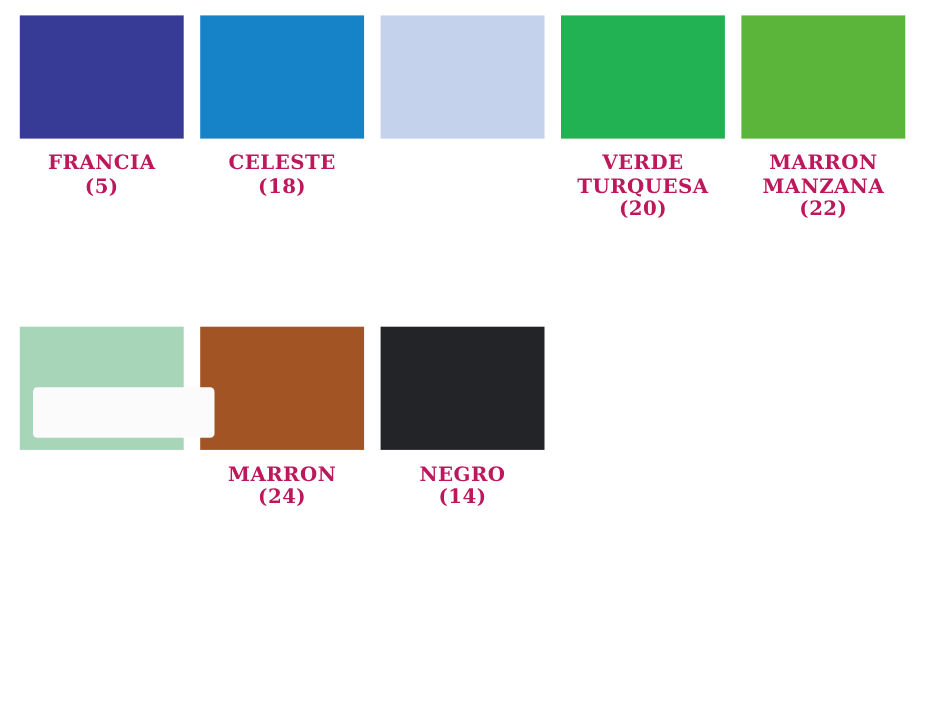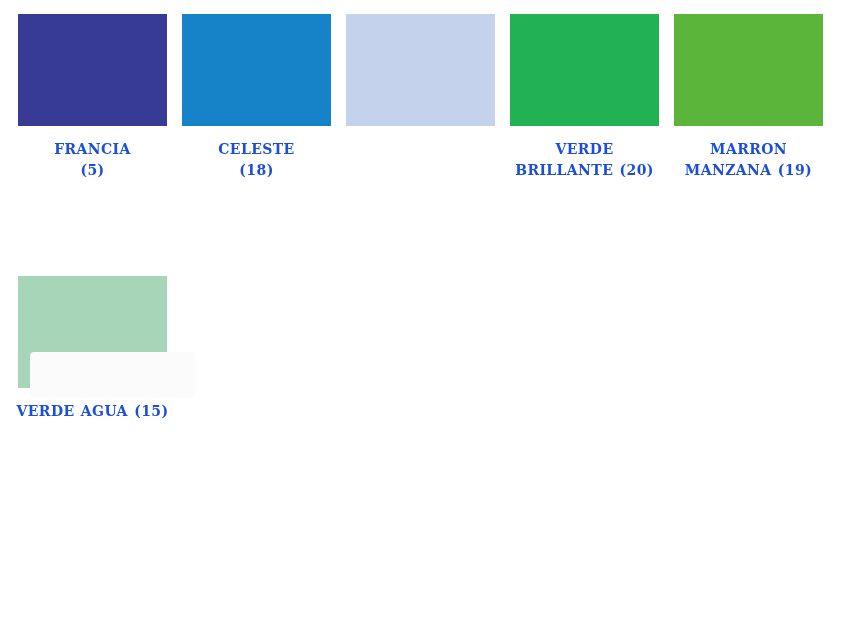--- a/index.html
+++ b/index.html
@@ -46,24 +46,24 @@
     height: 112px;
     display: block;
   }
 
   .swatch-caption {
     margin-top: 13px;
     width: 160px;
     text-align: center;
     font-family: "DejaVu Serif", "Liberation Serif", serif;
     font-weight: bold;
-    font-size: 14px;
+    font-size: 18px;
     line-height: 20.5px;
     letter-spacing: 0.4px;
-    color: #1d4ed8;
+    color: #be185d;
     word-spacing: 1px;
   }
 
   .caption-code {
     white-space: nowrap;
   }
 
   
   #background-watermark {
     position: absolute;
@@ -103,42 +103,54 @@
       </div>
     </div>
 
     <div class="swatch-cell">
       <div class="swatch-chip" style="background-color: rgb(196, 210, 236);"></div>
     </div>
 
     <div class="swatch-cell">
       <div class="swatch-chip" style="background-color: rgb(34, 178, 84);"></div>
       <div class="swatch-caption">
-        <span>VERDE BRILLANTE</span>
+        <span>VERDE TURQUESA</span>
         <span class="caption-code">(20)</span>
       </div>
     </div>
 
     <div class="swatch-cell">
       <div class="swatch-chip" style="background-color: rgb(92, 181, 59);"></div>
       <div class="swatch-caption">
         <span>MARRON MANZANA</span>
-        <span class="caption-code">(19)</span>
+        <span class="caption-code">(22)</span>
       </div>
     </div>
 
   </div>
 
   <div class="swatch-row" id="swatch-row-2">
 
     <div class="swatch-cell">
       <div class="swatch-chip" style="background-color: rgb(167, 213, 184);"></div>
+    </div>
+
+    <div class="swatch-cell">
+      <div class="swatch-chip" style="background-color: rgb(162, 84, 37);"></div>
       <div class="swatch-caption">
-        <span>VERDE AGUA</span>
-        <span class="caption-code">(15)</span>
+        <span>MARRON</span>
+        <br>
+        <span class="caption-code">(24)</span>
       </div>
     </div>
 
-
+    <div class="swatch-cell">
+      <div class="swatch-chip" style="background-color: rgb(34, 36, 39);"></div>
+      <div class="swatch-caption">
+        <span>NEGRO</span>
+        <br>
+        <span class="caption-code">(14)</span>
+      </div>
+    </div>
 
   </div>
 
 </div>
 
 </body></html>

